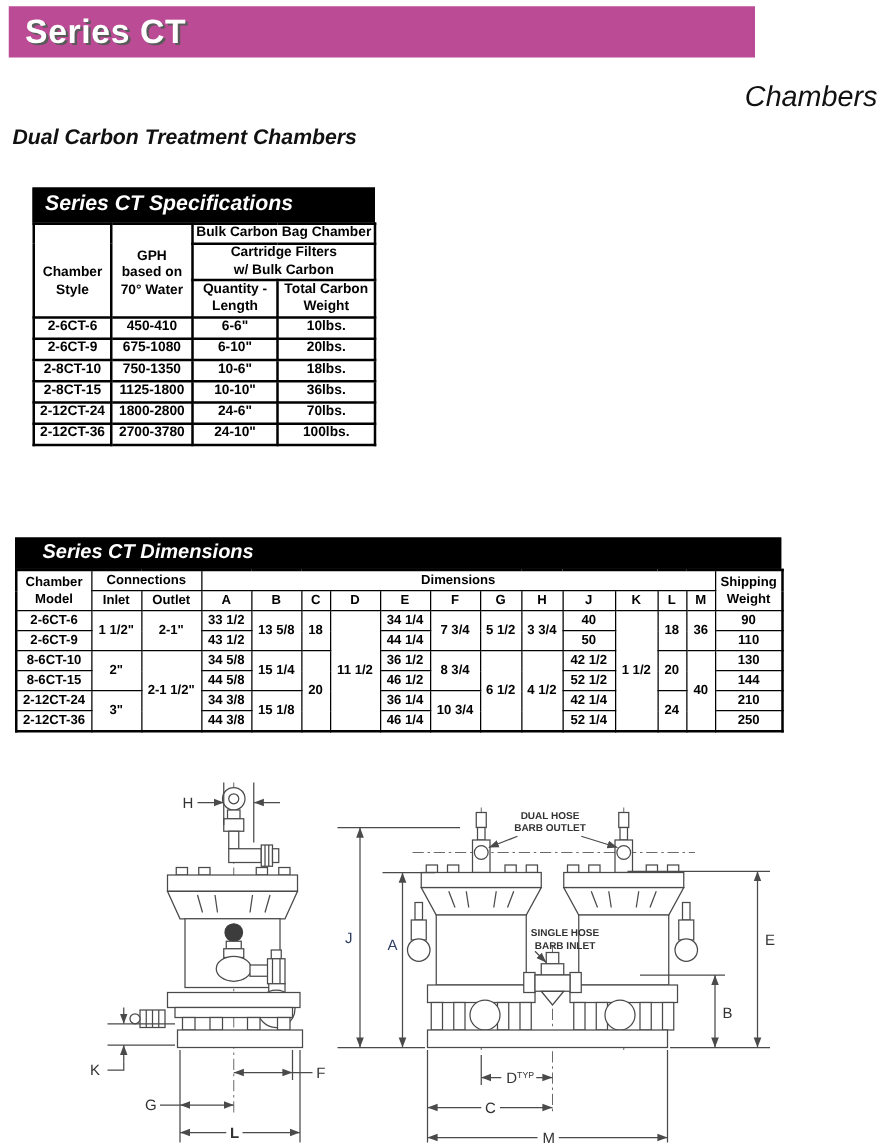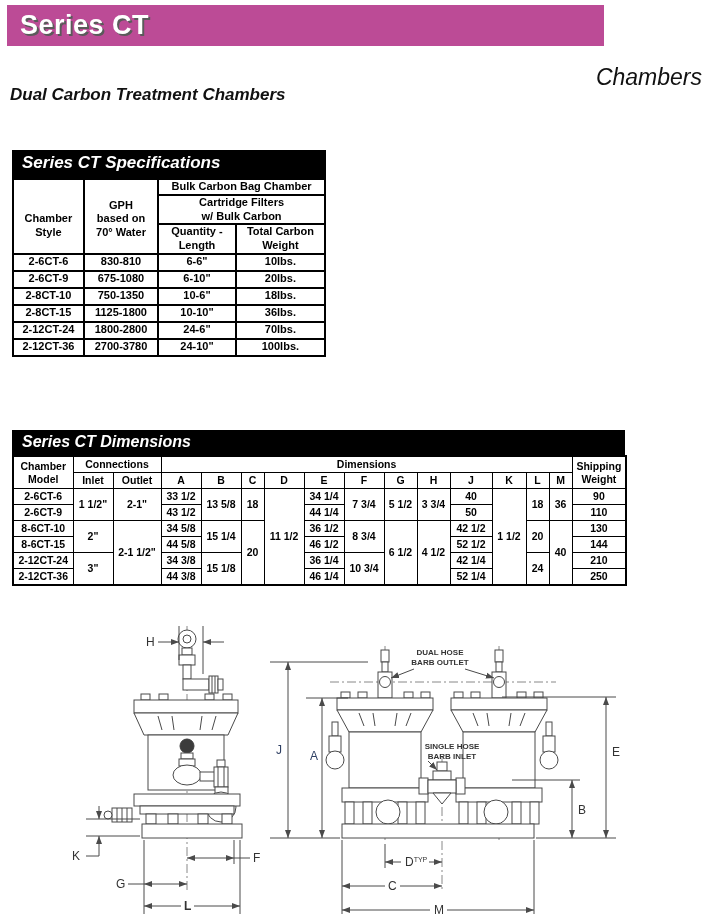--- a/index.html
+++ b/index.html
@@ -1,31 +1,31 @@
 <!DOCTYPE html>
 <html><head>
 <meta charset="utf-8">
 <style>
   html,body{margin:0;padding:0;background:#fff;}
   body{width:711px;height:918px;position:relative;font-family:"Liberation Sans",sans-serif;color:#111;overflow:hidden;}
 
   .banner{position:absolute;left:7px;top:5px;width:597px;height:41px;background:#bc4b96;display:flex;align-items:center;}
   .banner .t{color:#fff;font-weight:bold;font-size:27px;padding-left:13px;letter-spacing:.5px;text-shadow:2px 2px 0 #5a5a5a;}
 
-  .subtitle{position:absolute;left:10px;top:85px;font-size:17px;font-weight:bold;font-style:italic;}
+  .subtitle{position:absolute;left:10px;top:100px;font-size:17px;font-weight:bold;font-style:italic;}
   .brand{position:absolute;right:9px;top:66px;text-align:right;line-height:1.02;}
   .brand .b1{font-size:31px;font-weight:bold;font-style:italic;}
   .brand .b2{font-size:23px;font-style:italic;}
 
   .tblsec{position:absolute;background:#fff;}
-  #specSec{left:12px;top:150px;width:314px;}
+  #specSec{left:26px;top:150px;width:274px;}
   #dimSec{left:12px;top:430px;width:613px;}
   .titlebar{background:#000;color:#fff;font-weight:bold;font-style:italic;border:2px solid #000;}
   #specSec .titlebar{font-size:17px;padding:1px 0 3px 8px;}
-  #dimSec .titlebar{font-size:16px;padding:1px 0 2px 8px;}
+  #dimSec .titlebar{font-size:16px;padding:1px 0 2px 20px;}
 
   table{border-collapse:collapse;width:100%;table-layout:fixed;}
   td{text-align:center;vertical-align:middle;font-weight:bold;color:#000;padding:0;overflow:hidden;}
   #specSec table{border:2px solid #000;}
   #specSec td{border:2px solid #000;font-size:11px;line-height:1.25;margin-top:11px;}
   #specSec tbody td{height:15px;}
   #specSec .valign-b{vertical-align:bottom;padding-bottom:13px;}
   #dimSec table{border:2px solid #000;}
   #dimSec td{border:1px solid #000;font-size:10.5px;line-height:1.2;}
   #dimSec thead td{height:15px;}
@@ -95,21 +95,21 @@
             <div>Weight</div>
           </td>
         </tr>
       </thead>
       <tbody>
         <tr>
           <td>
             <div>2-6CT-6</div>
           </td>
           <td>
-            <div>830-810</div>
+            <div>450-410</div>
           </td>
           <td>
             <div>6-6"</div>
           </td>
           <td>
             <div>10lbs.</div>
           </td>
         </tr>
         <tr>
           <td>

